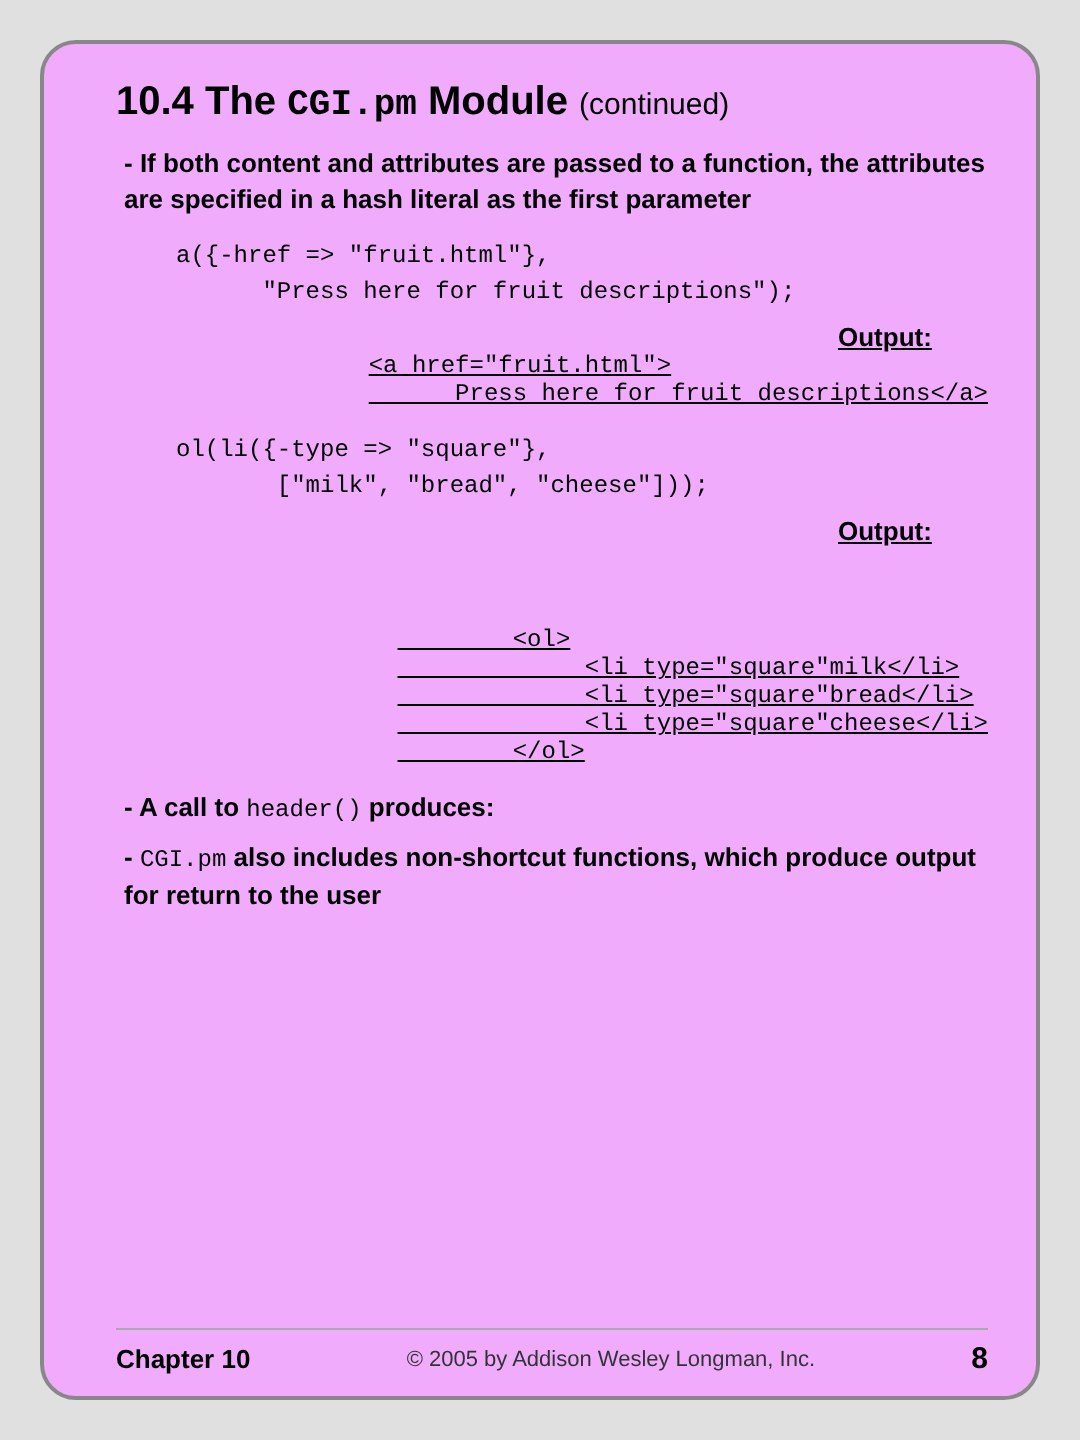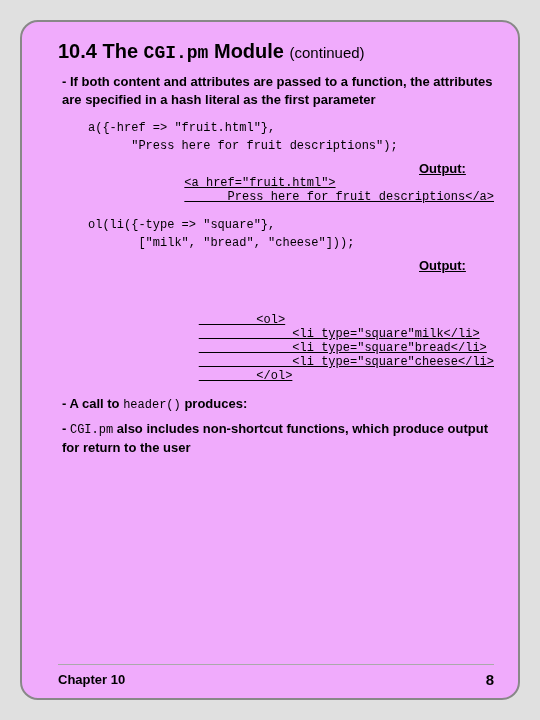--- a/index.html
+++ b/index.html
@@ -152,15 +152,16 @@
 
     <div class="bullet">
       <span>- </span><span class="mono" style="font-size:12px;">CGI.pm</span><span> also includes non-shortcut functions, which produce output for return to the user</span>
     </div>
 
 
   </div>
 
   <div class="footer">
     <span class="footer-left">Chapter 10</span>
+    <span class="footer-copy">© 2005 by Addison Wesley Longman, Inc.</span>
     <span class="footer-page">8</span>
   </div>
 </div>
 
 </body></html>

